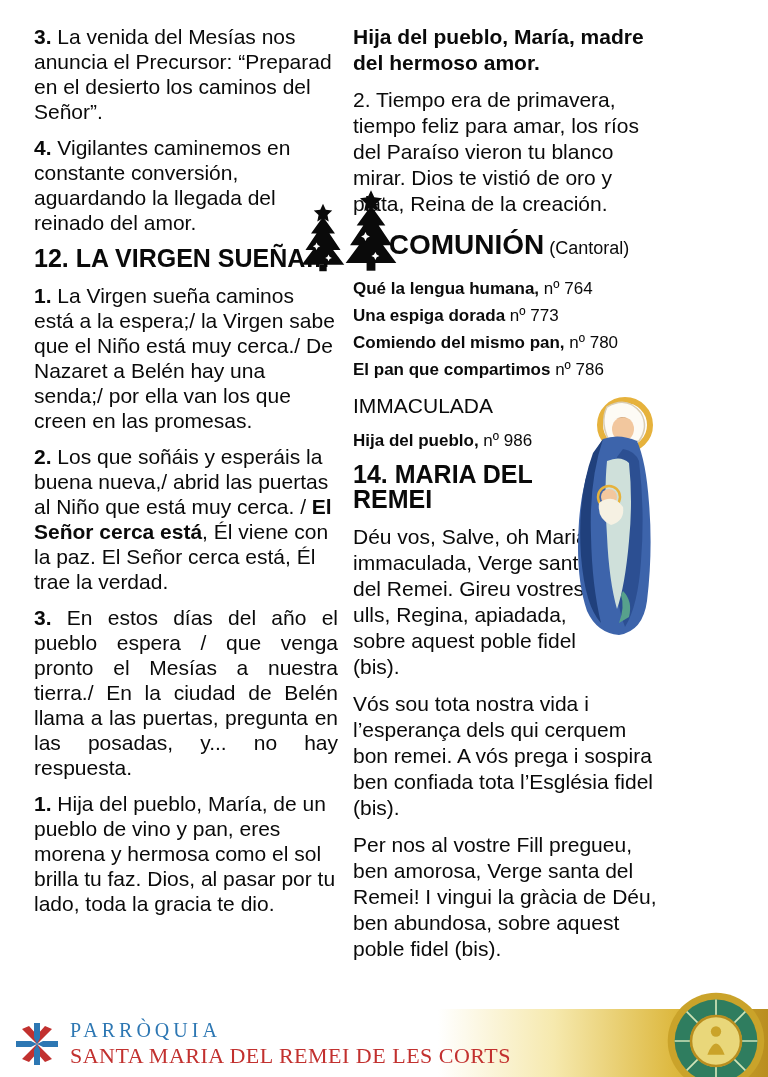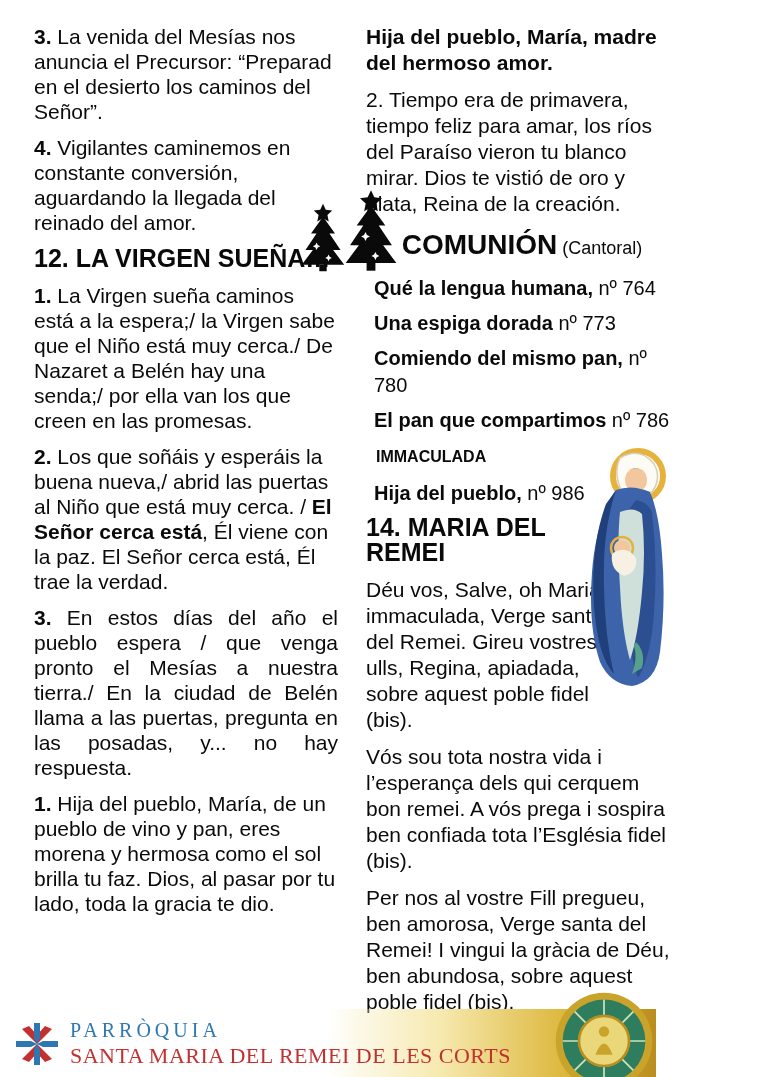--- a/index.html
+++ b/index.html
@@ -8,56 +8,56 @@
     position: relative;
     width: 768px; height: 1077px;
     margin: 0 auto;
     background: #fff;
     color: #0a0a0a;
     font-family: "Liberation Sans", sans-serif;
     overflow: hidden;
   }
   .columns { display: flex; padding: 24px 24px 0 34px; }
   .col { font-size: 21px; }
-  .col-left  { width: 304px; flex: none; margin-right: 28px; line-height: 25px; }
+  .col-left  { width: 304px; flex: none; margin-right: 15px; line-height: 25px; }
   .col-right { width: 312px; flex: none; line-height: 26px; }
   p.para { margin: 0 0 11px 0; }
   .justify { text-align: justify; }
   .b { font-weight: bold; }
   .bold-para { font-weight: bold; }
   h2.song-heading {
     font-size: 25px; line-height: 25px;
     font-weight: bold; margin: 8px 0 12px 0;
   }
   .comunion-heading {
     text-align: center; font-weight: bold;
     font-size: 28px; line-height: 34px;
     margin: 6px 0 10px 0;
   }
   .comunion-heading .sub { font-weight: normal; font-size: 18px; }
   .songlist { margin: 0 0 8px 0; }
-  .songlist p { margin: 8px; font-size: 20px; line-height: 27px; }
+  .songlist p { margin: 0; font-size: 17px; line-height: 27px; }
   h2.immaculada-heading {
-    font-size: 16px; line-height: 30px;
-    font-weight: bold; margin: 4px 0 6px 10px;
+    font-size: 21px; line-height: 30px;
+    font-weight: normal; margin: 4px 0 6px 0;
   }
   
   .trees {
     position: absolute; left: 298px; top: 188px;
     display: flex; align-items: flex-end;
   }
   .trees svg + svg { margin-left: -8px; }
   
   .mary-float {
     float: right; width: 54px; height: 242px;
     margin: 0 0 6px 6px; position: relative;
   }
   .mary-float svg { position: absolute; top: 0; left: -48px; }
   
-  .footer { position: absolute; left: 0; bottom: 0; width: 656px; height: 68px; }
+  .footer { position: absolute; left: 0; bottom: 0; width: 768px; height: 68px; }
   .footer-band {
     position: absolute; right: 0; bottom: 0;
     width: 330px; height: 68px;
     background: linear-gradient(90deg,
       rgba(246,233,174,0) 0%,
       #f6e9ae 35%,
       var(--gold, #ddb83e) 72%,
       #b98e1f 100%);
   }
   .footer-left {

